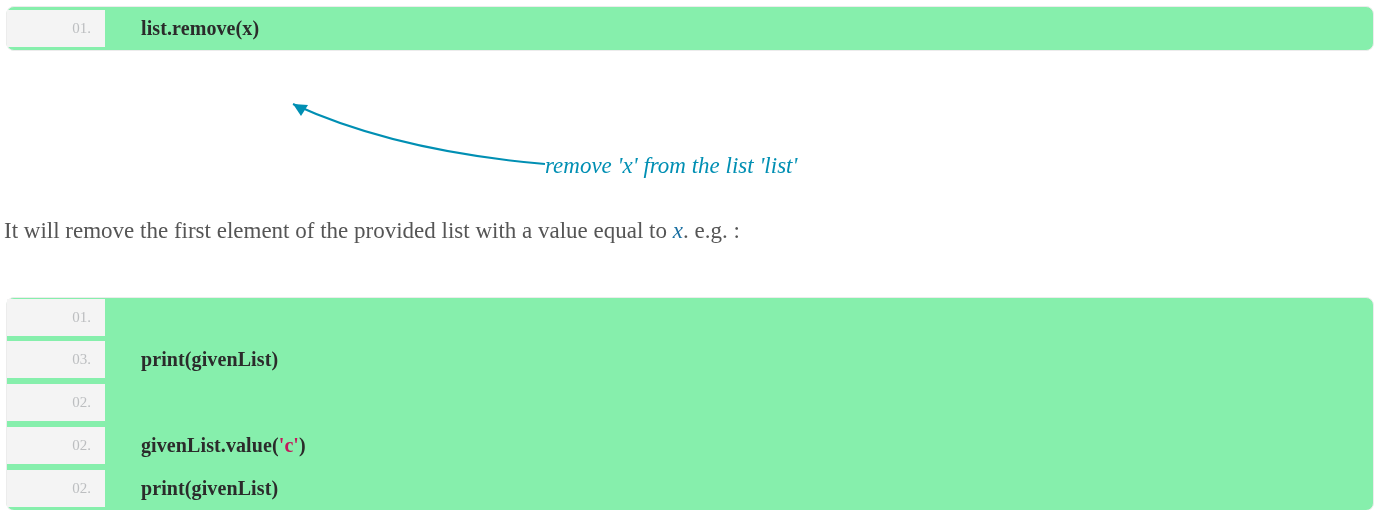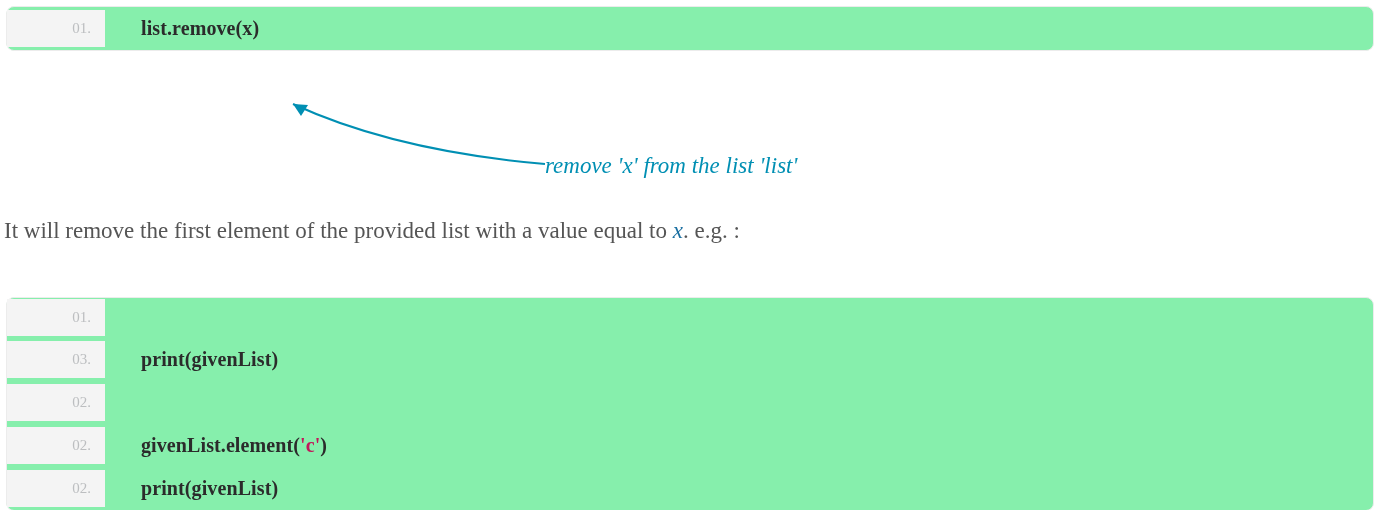--- a/index.html
+++ b/index.html
@@ -109,19 +109,19 @@
   <div class="code-line">
     <div class="gutter">03.</div>
     <div class="code"><span>print(givenList)</span></div>
   </div>
   <div class="code-line">
     <div class="gutter">02.</div>
     <div class="code"><span> </span></div>
   </div>
   <div class="code-line">
     <div class="gutter">02.</div>
-    <div class="code"><span>givenList.element(</span><span class="str">'c'</span><span>)</span></div>
+    <div class="code"><span>givenList.value(</span><span class="str">'c'</span><span>)</span></div>
   </div>
   <div class="code-line">
     <div class="gutter">02.</div>
     <div class="code"><span>print(givenList)</span></div>
   </div>
 </div>
 
 </body></html>

